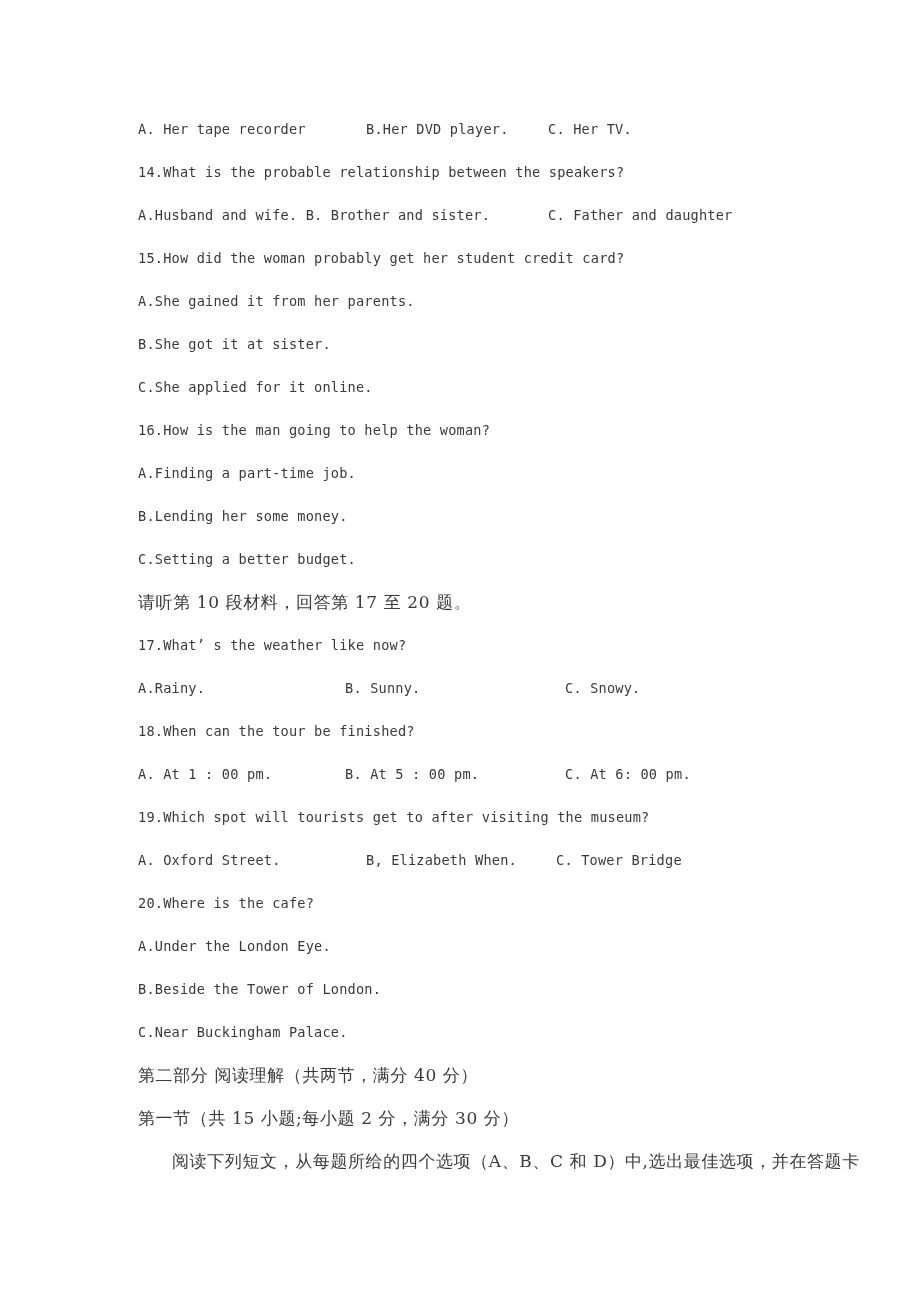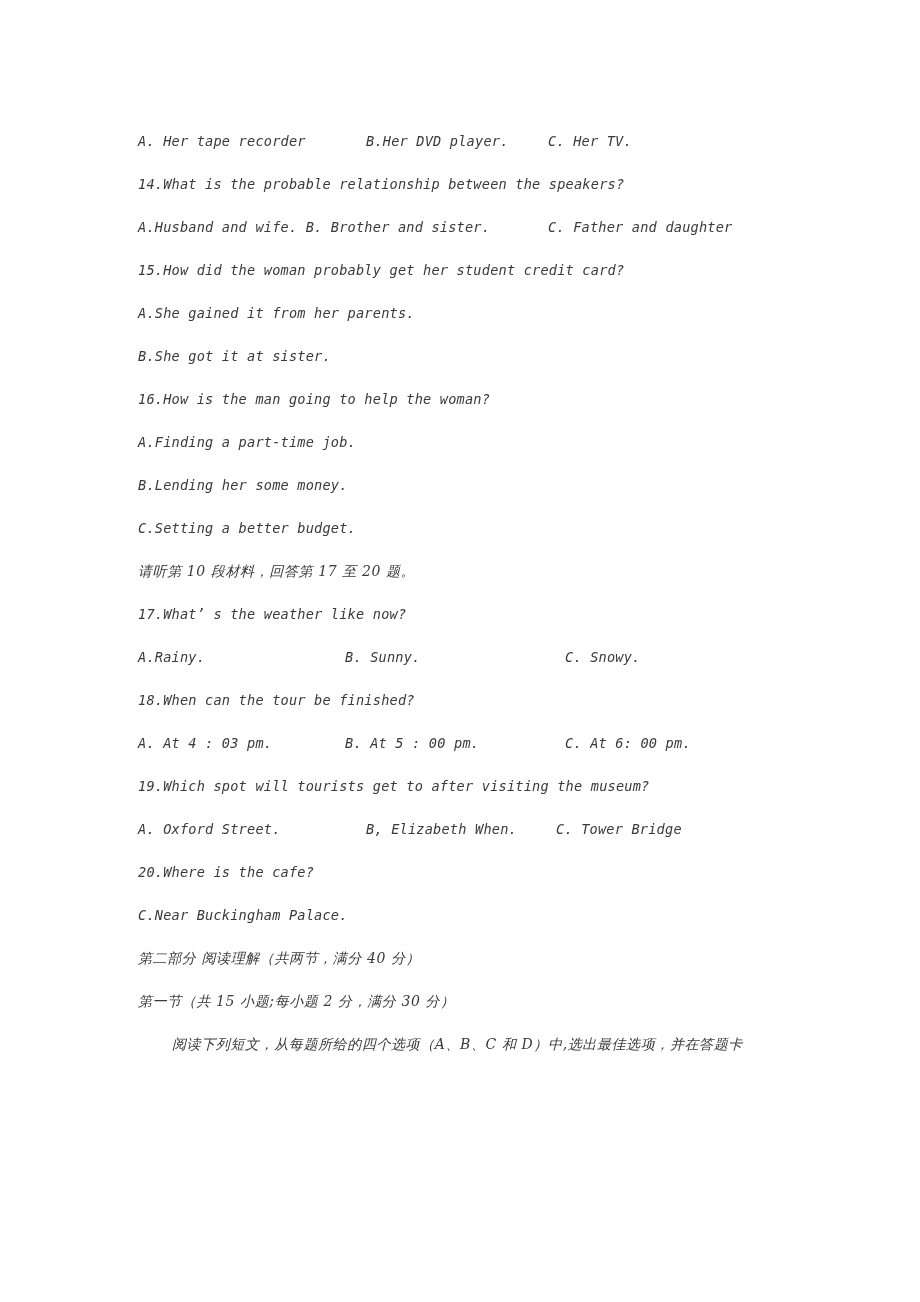--- a/index.html
+++ b/index.html
@@ -13,25 +13,24 @@
     height: 1302px;
     position: relative;
     overflow: hidden;
     font-family: "Liberation Serif", "DejaVu Serif", serif;
     color: #3a3a3a;
   }
 
   .page {
     position: absolute;
     left: 0;
-    top: 12px;
+    top: 0;
     width: 920px;
     height: 932px;
     background: #ffffff;
-    font-style: italic;
   }
 
   .content {
     position: absolute;
     left: 138px;
     top: 108px;
     width: 700px;
   }
 
   
@@ -46,21 +45,21 @@
   
   .en {
     font-family: "DejaVu Sans Mono", "Liberation Mono", monospace;
     font-size: 13.6px;
     letter-spacing: 0.2px;
   }
 
   
   .cn {
     font-family: "DejaVu Serif", "Liberation Serif", serif;
-    font-size: 14px;
+    font-size: 17px;
     letter-spacing: 0.6px;
   }
 
   .cn-indent {
     padding-left: 34px;
   }
 
   
   .opts {
     position: relative;
@@ -94,50 +93,53 @@
 
     <div class="line en">14.What is the probable relationship between the speakers?</div>
     <div class="line opts">
       <span class="en col-a">A.Husband and wife. B. Brother and sister.</span>
       <span class="en col-c3">C.  Father and daughter</span>
     </div>
 
     <div class="line en">15.How did the woman probably get her student credit card?</div>
     <div class="line en">A.She gained it from her parents.</div>
     <div class="line en">B.She got it at sister.</div>
+    <div class="line en">C.She applied for it online.</div>
 
     <div class="line en">16.How is the man going to help the woman?</div>
     <div class="line en">A.Finding a part-time job.</div>
     <div class="line en">B.Lending her some money.</div>
     <div class="line en">C.Setting a better budget.</div>
 
     <div class="line cn">请听第 10 段材料，回答第 17 至 20 题。</div>
 
     <div class="line en">17.What’ s the weather like now?</div>
     <div class="line opts">
       <span class="en col-a">A.Rainy.</span>
       <span class="en col-b">B.  Sunny.</span>
       <span class="en col-c">C.  Snowy.</span>
     </div>
 
     <div class="line en">18.When can the tour be finished?</div>
     <div class="line opts">
-      <span class="en col-a">A.  At 4 : 03 pm.</span>
+      <span class="en col-a">A.  At 1 : 00 pm.</span>
       <span class="en col-b">B.  At 5 : 00 pm.</span>
       <span class="en col-c">C.  At 6: 00 pm.</span>
     </div>
 
     <div class="line en">19.Which spot will tourists get to after visiting the museum?</div>
     <div class="line opts">
       <span class="en col-a">A.  Oxford Street.</span>
       <span class="en col-b2">B, Elizabeth When.</span>
       <span class="en col-c2">C.  Tower Bridge</span>
     </div>
 
     <div class="line en">20.Where is the cafe?</div>
+    <div class="line en">A.Under the London Eye.</div>
+    <div class="line en">B.Beside the Tower of London.</div>
     <div class="line en">C.Near Buckingham Palace.</div>
 
     <div class="line cn">第二部分 阅读理解（共两节，满分 40 分）</div>
     <div class="line cn">第一节（共 15 小题;每小题 2 分，满分 30 分）</div>
     <div class="line cn cn-indent">阅读下列短文，从每题所给的四个选项（A、B、C 和 D）中,选出最佳选项，并在答题卡</div>
 
   </div>
 </div>
 
 </body></html>

